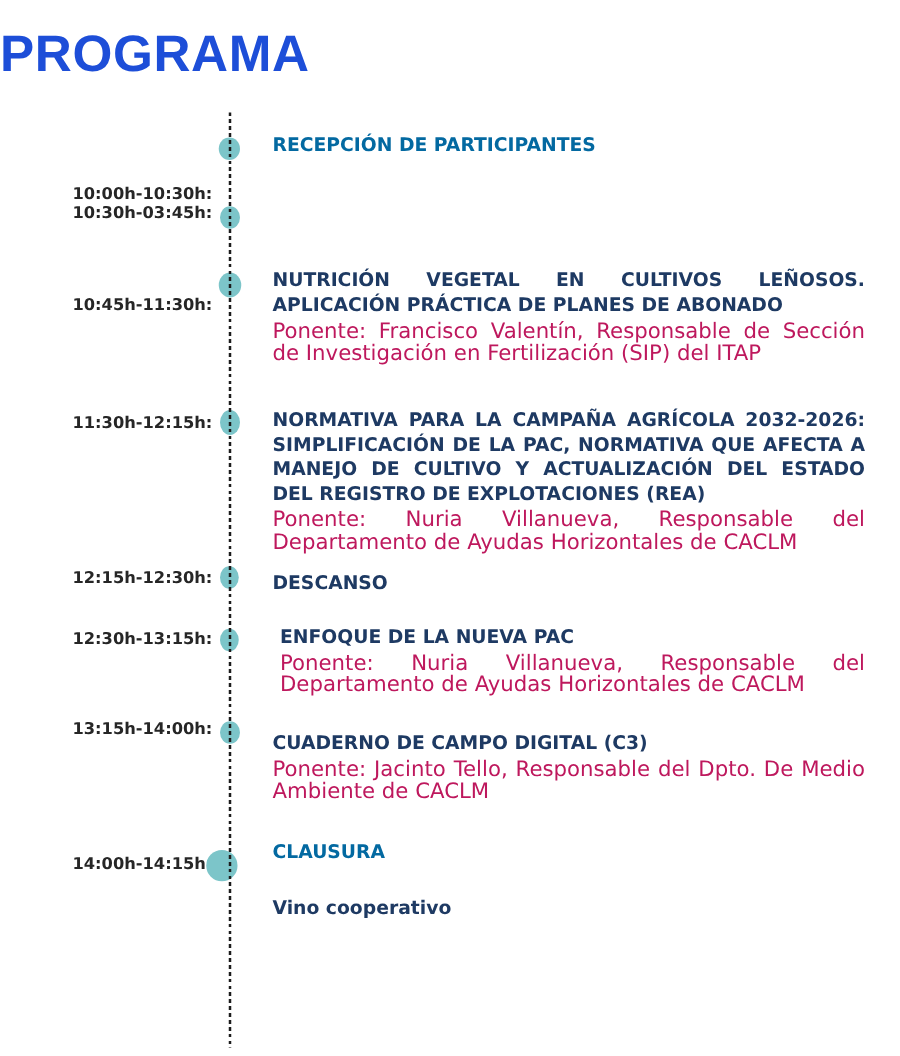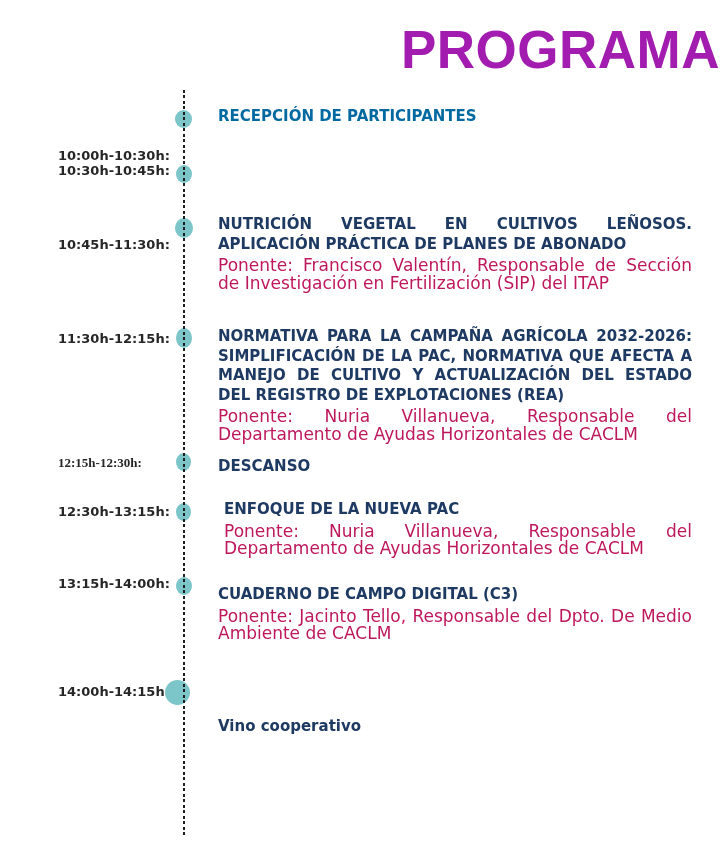--- a/index.html
+++ b/index.html
@@ -7,25 +7,25 @@
     position: relative;
     width: 720px;
     height: 845px;
     background: #ffffff;
     overflow: hidden;
     font-family: "DejaVu Sans", sans-serif;
   }
   .page-title {
     position: absolute;
     top: 22px; left: 0; right: 0;
-    text-align: right;
+    text-align: left;
     font-family: "Liberation Sans", sans-serif;
-    font-size: 53px;
+    font-size: 41px;
     font-weight: 700;
-    color: #a21caf;
+    color: #1d4ed8;
     line-height: 1.05;
     letter-spacing: 0.5px;
   }
   .timeline-line {
     position: absolute;
     left: 183px; top: 90px;
     width: 2px; height: 748px;
     background: repeating-linear-gradient(to bottom,
       #1c1c1c 0px, #1c1c1c 3px,
       transparent 3px, transparent 5.5px);
@@ -52,21 +52,21 @@
     font-size: 13px;
     font-weight: bold;
     color: #262626;
     white-space: nowrap;
     z-index: 1;
   }
   .t1 { top: 110px; margin-top: 38px; }
   .t2 { top: 163px; }
   .t3 { top: 237px; }
   .t4 { top: 331px; }
-  .t5 { top: 455px; font-family: Liberation Serif, serif; }
+  .t5 { top: 455px; }
   .t6 { top: 504px; }
   .t7 { top: 576px; }
   .t8 { top: 684px; }
   .content {
     position: absolute;
     left: 218px;
     width: 474px;
     text-align: justify;
     z-index: 1;
   }
@@ -106,21 +106,21 @@
   <div class="dot d1"></div>
   <div class="dot d2"></div>
   <div class="dot d3"></div>
   <div class="dot d4"></div>
   <div class="dot d5"></div>
   <div class="dot d6"></div>
   <div class="dot d7"></div>
   <div class="dot d8"></div>
 
   <div class="time t1">10:00h-10:30h:</div>
-  <div class="time t2">10:30h-10:45h:</div>
+  <div class="time t2">10:30h-03:45h:</div>
   <div class="time t3">10:45h-11:30h:</div>
   <div class="time t4">11:30h-12:15h:</div>
   <div class="time t5">12:15h-12:30h:</div>
   <div class="time t6">12:30h-13:15h:</div>
   <div class="time t7">13:15h-14:00h:</div>
   <div class="time t8">14:00h-14:15h:</div>
 
   <div class="content c1 dark">
     <div class="event-title">RECEPCIÓN DE PARTICIPANTES</div>
   </div>
@@ -143,18 +143,21 @@
   <div class="content c6">
     <div class="event-title">ENFOQUE DE LA NUEVA PAC</div>
     <div class="speaker">Ponente: Nuria Villanueva, Responsable del Departamento de Ayudas Horizontales de CACLM</div>
   </div>
 
   <div class="content c7">
     <div class="event-title">CUADERNO DE CAMPO DIGITAL (C3)</div>
     <div class="speaker">Ponente: Jacinto Tello, Responsable del Dpto. De Medio Ambiente de CACLM</div>
   </div>
 
+  <div class="content c8 dark">
+    <div class="event-title">CLAUSURA</div>
+  </div>
 
   <div class="content c9">
     <div class="event-title">Vino cooperativo</div>
   </div>
 
 </div>
 
 </body></html>

